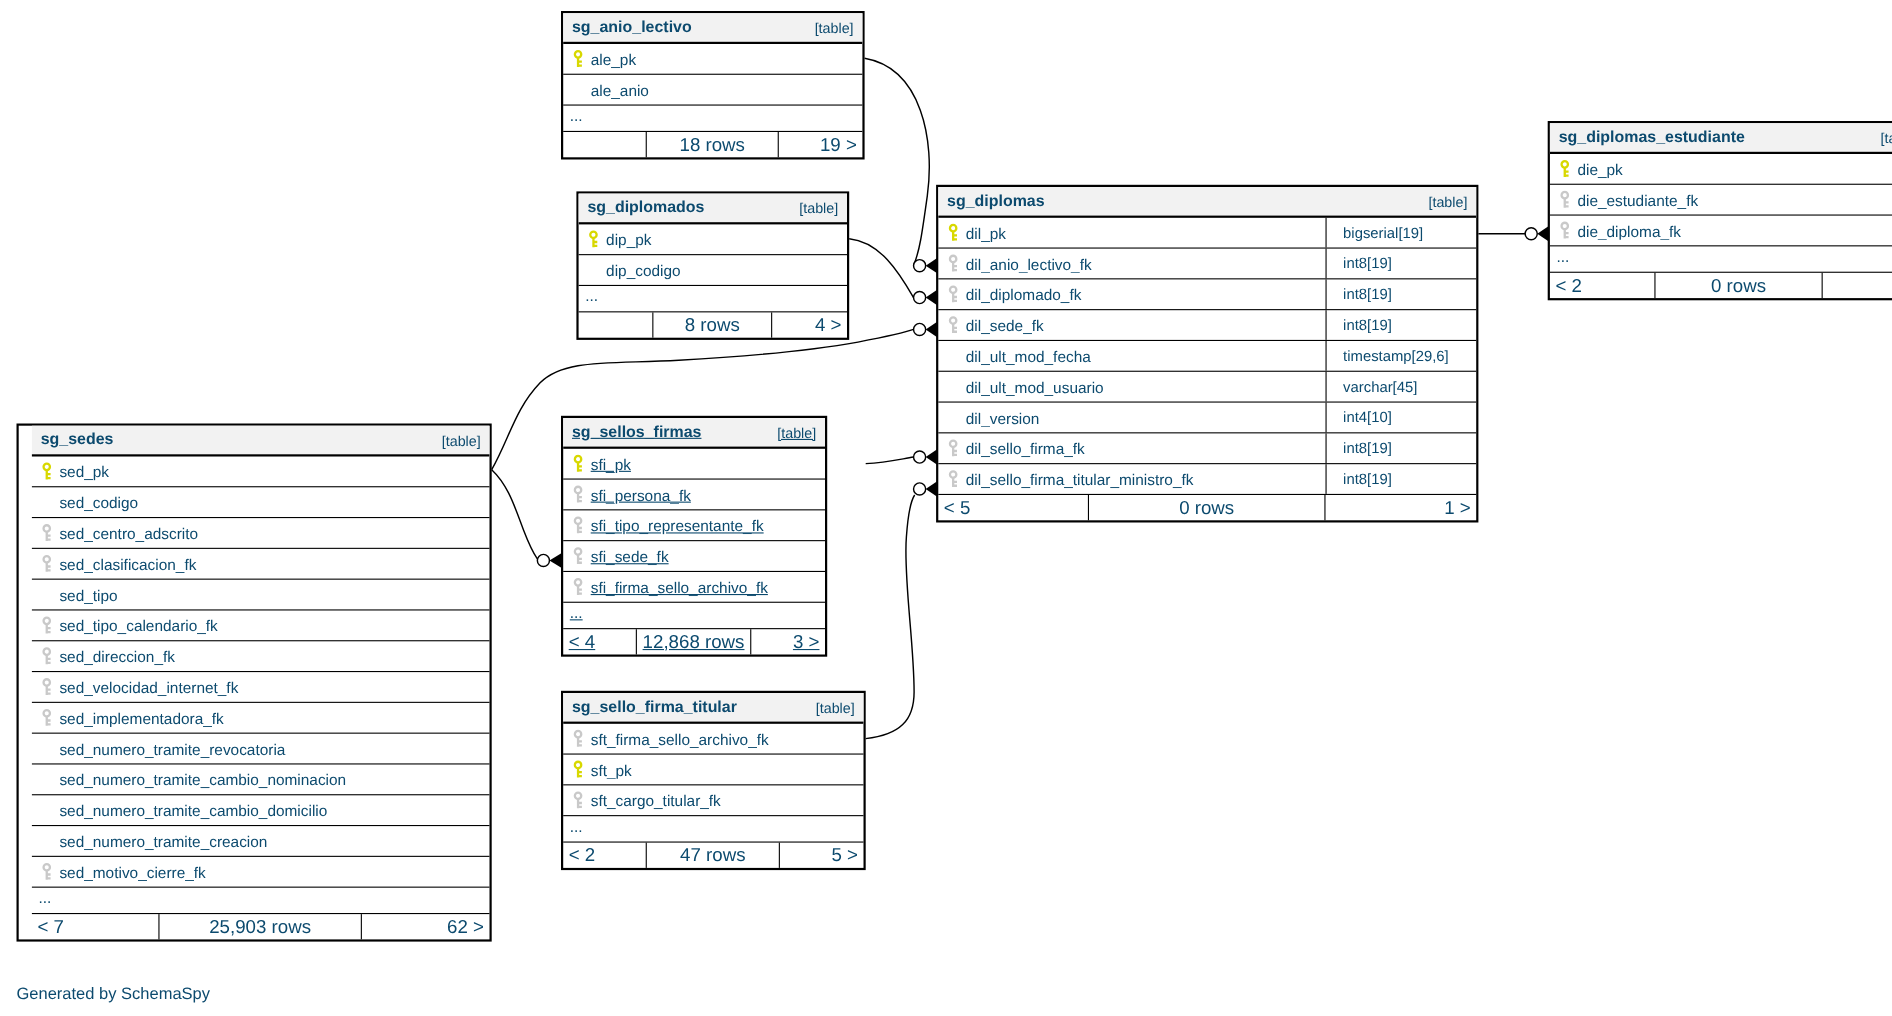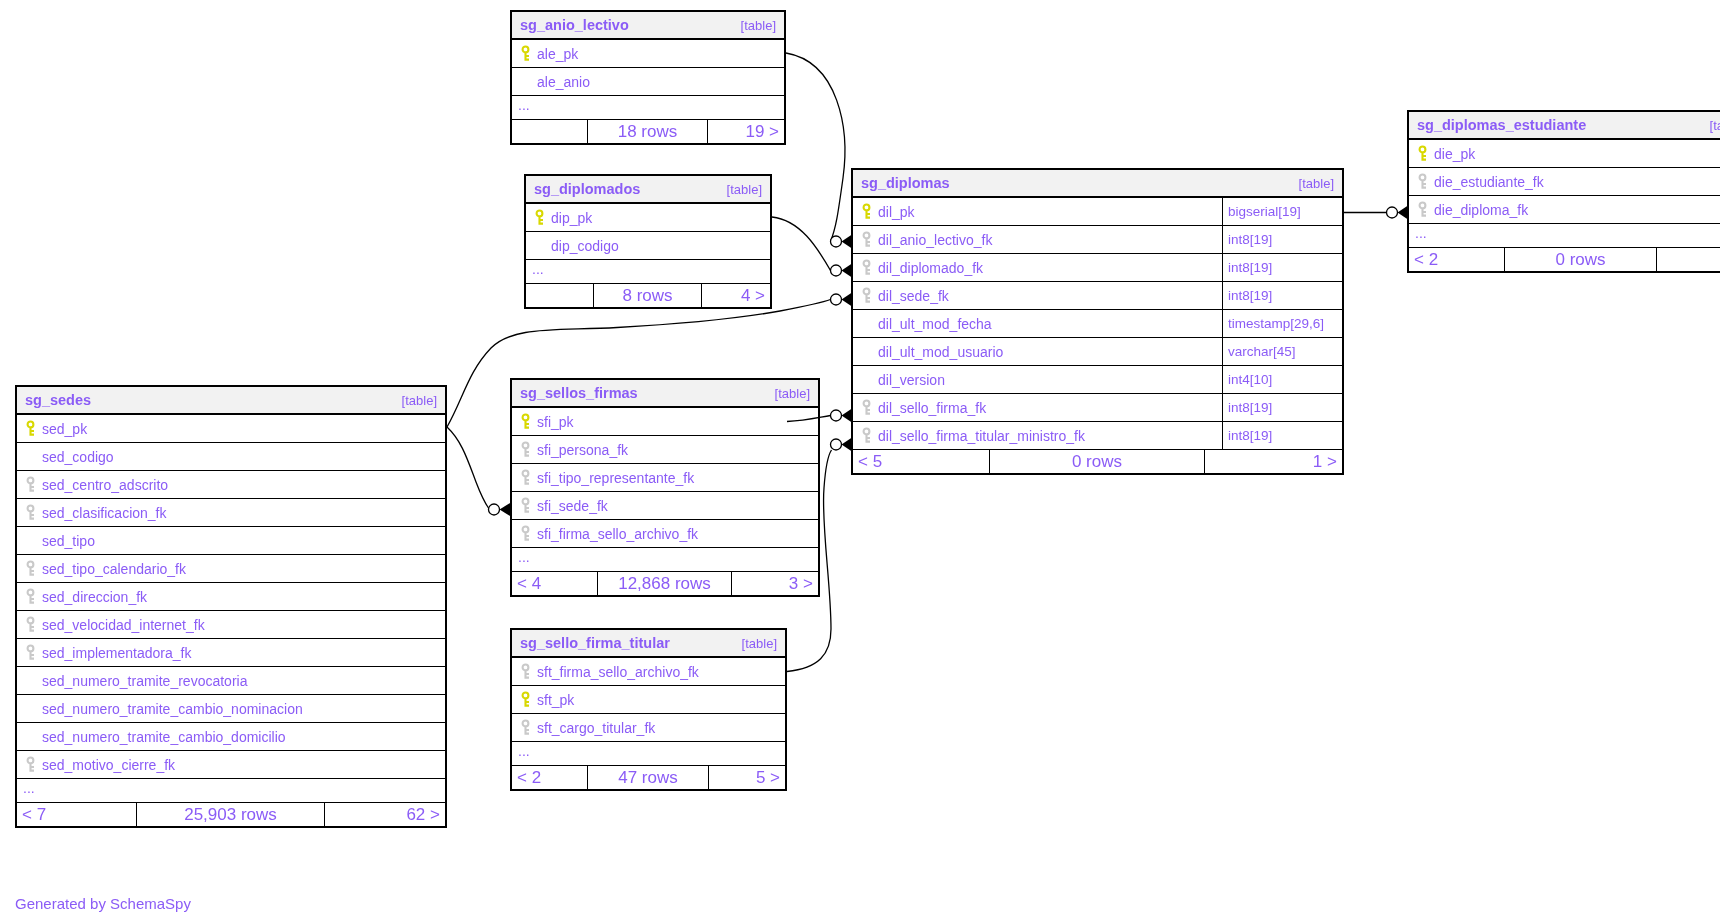--- a/index.html
+++ b/index.html
@@ -1,27 +1,27 @@
 <!DOCTYPE html>
 <html style="--header-bg: #f2f2f2;"><head>
 <meta charset="utf-8">
 <style>
   html,body{margin:0;padding:0;background:#fff;}
   #stage{position:relative;width:1720px;height:924px;background:#fff;overflow:hidden;
-         font-family:"Liberation Sans",sans-serif;color:#8b5cf6;}
+         font-family:"Liberation Sans",sans-serif;color:#0c4a6e;}
   .db-table{position:absolute;border:2px solid #000;background:#fff;box-sizing:border-box;font-size:14px;}
   .tbl-header{display:flex;justify-content:space-between;align-items:center;background:var(--header-bg,#f2f2f2);
               border-bottom:2px solid #000;height:26px;padding:0 8px;}
   .tbl-name{font-weight:bold;font-size:14.5px;white-space:nowrap;}
   .tbl-badge{font-size:13px;white-space:nowrap;padding-left:10px;}
   .col-row{display:flex;align-items:center;height:28px;border-bottom:1px solid #000;padding-left:6px;box-sizing:border-box;}
   .key-cell{width:15px;flex:none;display:inline-flex;align-items:center;justify-content:center;}
   .col-name{flex:1;padding-left:4px;white-space:nowrap;overflow:hidden;}
-  .type-cell{flex:none;width:120px;align-self:stretch;display:flex;align-items:center;
-             border-left:1px solid #000;padding-left:5px;font-size:13.5px;white-space:nowrap;box-sizing:border-box;}
+  .type-cell{flex:none;width:137px;align-self:stretch;display:flex;align-items:center;
+             border-left:1px solid #000;padding-left:15px;font-size:13.5px;white-space:nowrap;box-sizing:border-box;}
   .ellipsis-row{height:23px;line-height:19px;border-bottom:1px solid #000;padding:0 6px;font-size:14px;}
   .tbl-footer{display:flex;height:23px;font-size:17px;align-items:stretch;}
   .f-left{width:28%;border-right:1px solid #000;display:flex;align-items:center;padding-left:5px;box-sizing:border-box;}
   .f-mid{width:44%;border-right:1px solid #000;display:flex;align-items:center;justify-content:center;box-sizing:border-box;}
   .f-right{width:28%;display:flex;align-items:center;justify-content:flex-end;padding-right:5px;box-sizing:border-box;}
   #relations{position:absolute;left:0;top:0;width:1720px;height:924px;pointer-events:none;z-index:5;}
   .rel-path{fill:none;stroke:#000;stroke-width:1.3;}
   .rel-circle{fill:#fff;stroke:#000;stroke-width:1.3;}
   .rel-crow{fill:#000;stroke:none;}
   .credit{position:absolute;left:15px;top:895px;font-size:15px;}
@@ -249,21 +249,21 @@
         </div>
         <div class="ellipsis-row">...</div>
       </div>
     <div class="tbl-footer">
       <span class="f-left">&lt; 2</span>
       <span class="f-mid">0 rows</span>
       <span class="f-right"></span>
     </div>
   </div>
 
-  <div class="db-table" style="left:15px;top:385px;width:432px;">
+  <div class="db-table" style="left:15px;top:385px;width:432px;padding-left:12px;">
     <div class="tbl-header">
       <span class="tbl-name">sg_sedes</span>
       <span class="tbl-badge">[table]</span>
     </div>
     <div>
         <div class="col-row">
           <span class="key-cell">
             <svg width="11" height="17" viewBox="0 0 11 17">
               <circle cx="5.5" cy="4.4" r="2.9" fill="none" stroke="#d8d800" stroke-width="2.1"></circle>
               <path d="M5.5 7.3 L5.5 15.8 M5.5 11 L9 11 M5.5 14.6 L9 14.6" fill="none" stroke="#d8d800" stroke-width="2.1"></path>
@@ -337,40 +337,44 @@
           <span class="key-cell"></span>
           <span class="col-name">sed_numero_tramite_revocatoria</span>
         </div>
         <div class="col-row">
           <span class="key-cell"></span>
           <span class="col-name">sed_numero_tramite_cambio_nominacion</span>
         </div>
         <div class="col-row">
           <span class="key-cell"></span>
           <span class="col-name">sed_numero_tramite_cambio_domicilio</span>
+        </div>
+        <div class="col-row">
+          <span class="key-cell"></span>
+          <span class="col-name">sed_numero_tramite_creacion</span>
         </div>
         <div class="col-row">
           <span class="key-cell">
             <svg width="11" height="17" viewBox="0 0 11 17">
               <circle cx="5.5" cy="4.4" r="2.9" fill="none" stroke="#c9c9c9" stroke-width="2.1"></circle>
               <path d="M5.5 7.3 L5.5 15.8 M5.5 11 L9 11 M5.5 14.6 L9 14.6" fill="none" stroke="#c9c9c9" stroke-width="2.1"></path>
             </svg>
           </span>
           <span class="col-name">sed_motivo_cierre_fk</span>
         </div>
         <div class="ellipsis-row">...</div>
       </div>
     <div class="tbl-footer">
       <span class="f-left">&lt; 7</span>
       <span class="f-mid">25,903 rows</span>
       <span class="f-right">62 &gt;</span>
     </div>
   </div>
 
-  <div class="db-table" style="left:510px;top:378px;width:310px;">
+  <div class="db-table" style="left:510px;top:378px;width:242px;text-decoration:underline;">
     <div class="tbl-header">
       <span class="tbl-name">sg_sellos_firmas</span>
       <span class="tbl-badge">[table]</span>
     </div>
     <div>
         <div class="col-row">
           <span class="key-cell">
             <svg width="11" height="17" viewBox="0 0 11 17">
               <circle cx="5.5" cy="4.4" r="2.9" fill="none" stroke="#d8d800" stroke-width="2.1"></circle>
               <path d="M5.5 7.3 L5.5 15.8 M5.5 11 L9 11 M5.5 14.6 L9 14.6" fill="none" stroke="#d8d800" stroke-width="2.1"></path>

